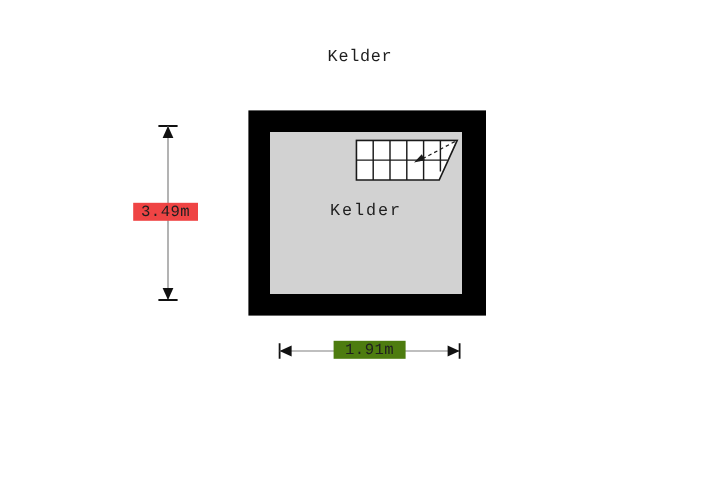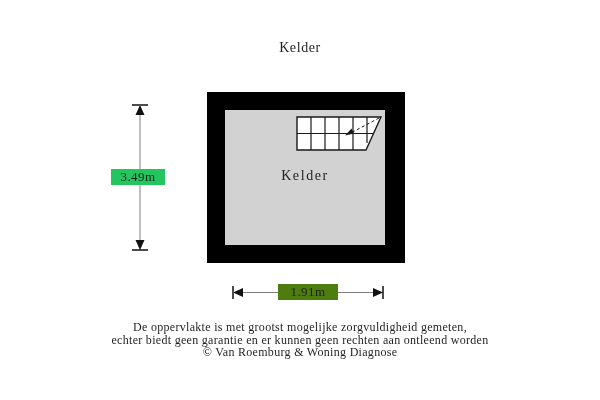--- a/index.html
+++ b/index.html
@@ -1,18 +1,18 @@
 <!DOCTYPE html>
 <html><head>
 <meta charset="utf-8">
 <style>
   html,body{margin:0;padding:0;background:#fff;}
   .canvas{
     position:relative;width:600px;height:400px;background:#ffffff;
-    font-family:Liberation Serif, serif;color:#1a1a1a;overflow:hidden;
+    font-family:Liberation Mono, monospace;color:#1a1a1a;overflow:hidden;
   }
   .page-title{
     position:absolute;top:40px;left:0;width:600px;text-align:center;
     font-size:14px;letter-spacing:0.6px;color:#1f1f1f;
   }
   .plan-outer{
     position:absolute;left:207px;top:92px;width:198px;height:171px;
     background:#000000;
   }
   .plan-inner{
@@ -20,21 +20,21 @@
     background:#d2d2d2;
   }
   .room-label{
     position:absolute;left:0;top:58px;width:100%;text-align:center;
     font-size:14px;letter-spacing:1.6px;color:#1f1f1f;
   }
   .stairs{position:absolute;left:71px;top:6px;width:90px;height:38px;}
   .dim-v{position:absolute;left:110px;top:98px;width:60px;height:160px;}
   .dim-v-label{
     position:absolute;left:111px;top:169px;width:54px;text-align:center;
-    font-size:13px;letter-spacing:0.4px;background:#22c55e;color:#1f1f1f;
+    font-size:13px;letter-spacing:0.4px;background:#ef4444;color:#1f1f1f;
   }
   .dim-h{position:absolute;left:228px;top:284px;width:162px;height:18px;}
   .dim-h-label{
     position:absolute;left:278px;top:284px;width:60px;text-align:center;
     font-size:13px;letter-spacing:0.4px;background:#4d7c0f;color:#1f1f1f;
   }
   .disclaimer{
     position:absolute;left:0;top:321px;width:600px;text-align:center;
     font-size:12px;line-height:12.5px;letter-spacing:0.3px;color:#1f1f1f;
   }
@@ -82,19 +82,14 @@
 
   <svg class="dim-h" viewBox="0 0 162 18">
     <line x1="5" y1="2" x2="5" y2="15" stroke="#111111" stroke-width="1.5"></line>
     <line x1="5" y1="8.5" x2="155" y2="8.5" stroke="#808080" stroke-width="1"></line>
     <polygon points="5,8.5 15,4 15,13" fill="#111111"></polygon>
     <line x1="155" y1="2" x2="155" y2="15" stroke="#111111" stroke-width="1.5"></line>
     <polygon points="155,8.5 145,4 145,13" fill="#111111"></polygon>
   </svg>
   <div class="dim-h-label">1.91m</div>
 
-  <div class="disclaimer">
-    <div>De oppervlakte is met grootst mogelijke zorgvuldigheid gemeten,</div>
-    <div>echter biedt geen garantie en er kunnen geen rechten aan ontleend worden</div>
-    <div>© Van Roemburg &amp; Woning Diagnose</div>
-  </div>
 
 </div>
 
 </body></html>

